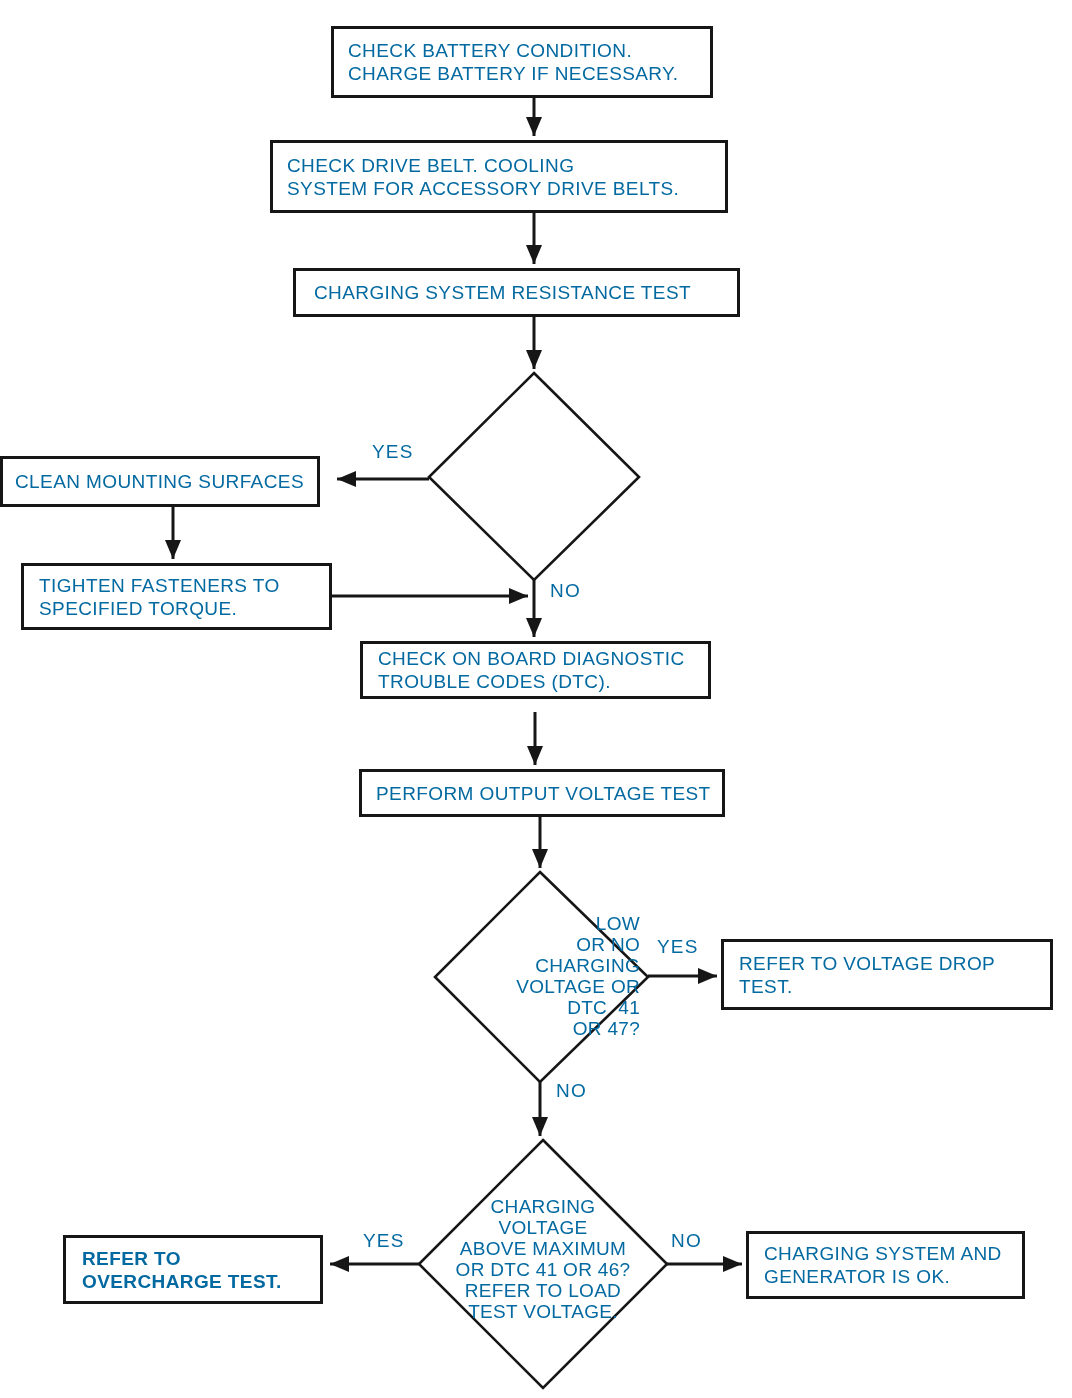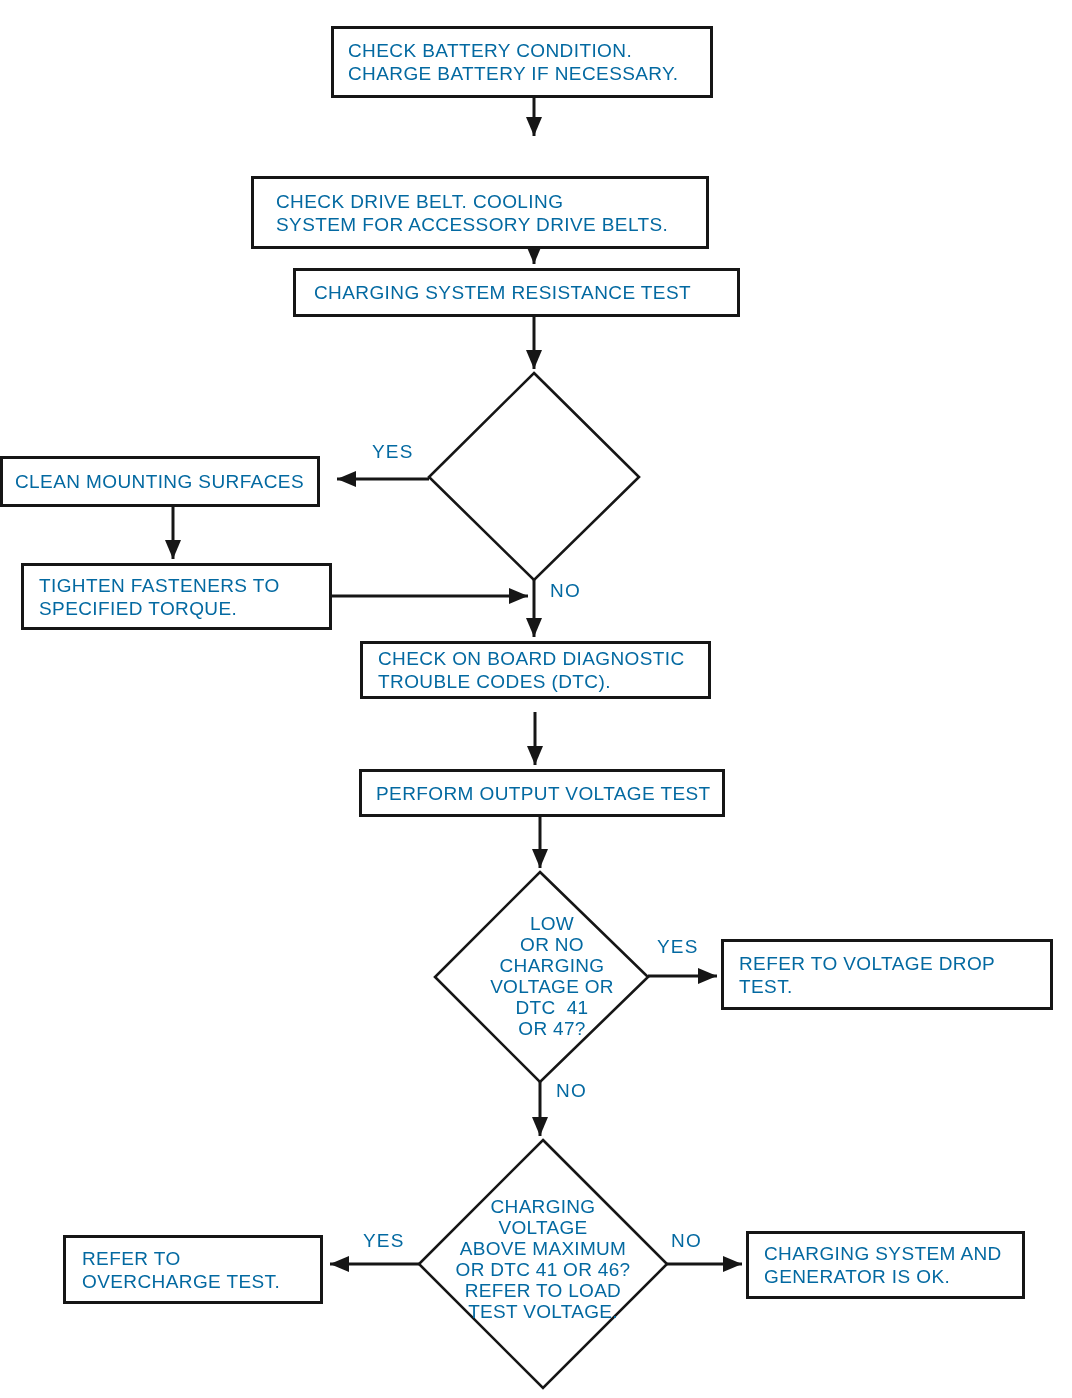--- a/index.html
+++ b/index.html
@@ -72,21 +72,21 @@
     <line x1="540" y1="1082" x2="540" y2="1136" marker-end="url(#ah)"></line>
     <line x1="419" y1="1264" x2="330" y2="1264" marker-end="url(#ah)"></line>
     <line x1="667" y1="1264" x2="742" y2="1264" marker-end="url(#ah)"></line>
   </svg>
 
   <div class="node" style="left:331px;top:26px;width:382px;height:72px;padding-left:14px;">
     <span class="label">CHECK BATTERY CONDITION.
 CHARGE BATTERY IF NECESSARY.</span>
   </div>
 
-  <div class="node" style="left:251px;top:140px;width:458px;height:73px;padding-left:22px;margin-top:36px;">
+  <div class="node" style="left:270px;top:140px;width:458px;height:73px;padding-left:14px;">
     <span class="label">CHECK DRIVE BELT. COOLING
 SYSTEM FOR ACCESSORY DRIVE BELTS.</span>
   </div>
 
   <div class="node" style="left:293px;top:268px;width:447px;height:49px;padding-left:18px;">
     <span class="label">CHARGING SYSTEM RESISTANCE TEST</span>
   </div>
 
   <div class="node" style="left:0;top:456px;width:320px;height:51px;padding-left:12px;">
     <span class="label">CLEAN MOUNTING SURFACES</span>
@@ -104,32 +104,32 @@
 
   <div class="node" style="left:359px;top:769px;width:366px;height:48px;padding-left:14px;">
     <span class="label">PERFORM OUTPUT VOLTAGE TEST</span>
   </div>
 
   <div class="node" style="left:721px;top:939px;width:332px;height:71px;padding-left:15px;">
     <span class="label">REFER TO VOLTAGE DROP
 TEST.</span>
   </div>
 
-  <div class="node" style="left:63px;top:1235px;width:260px;height:69px;padding-left:16px;">
+  <div class="node" style="left:63px;top:1235px;width:260px;height:69px;padding-left:16px;font-weight:bold;">
     <span class="label">REFER TO
 OVERCHARGE TEST.</span>
   </div>
 
   <div class="node" style="left:746px;top:1231px;width:279px;height:68px;padding-left:15px;">
     <span class="label">CHARGING SYSTEM AND
 GENERATOR IS OK.</span>
   </div>
 
 
-  <div class="dlabel" style="left:452px;top:913px;width:200px;">LOW
+  <div class="dlabel" style="left:440px;top:913px;width:200px;text-align:right;">LOW
 OR NO
 CHARGING
 VOLTAGE OR
 DTC  41
 OR 47?</div>
 
   <div class="dlabel" style="left:423px;top:1196px;width:240px;">CHARGING
 VOLTAGE
 ABOVE MAXIMUM
 OR DTC 41 OR 46?

